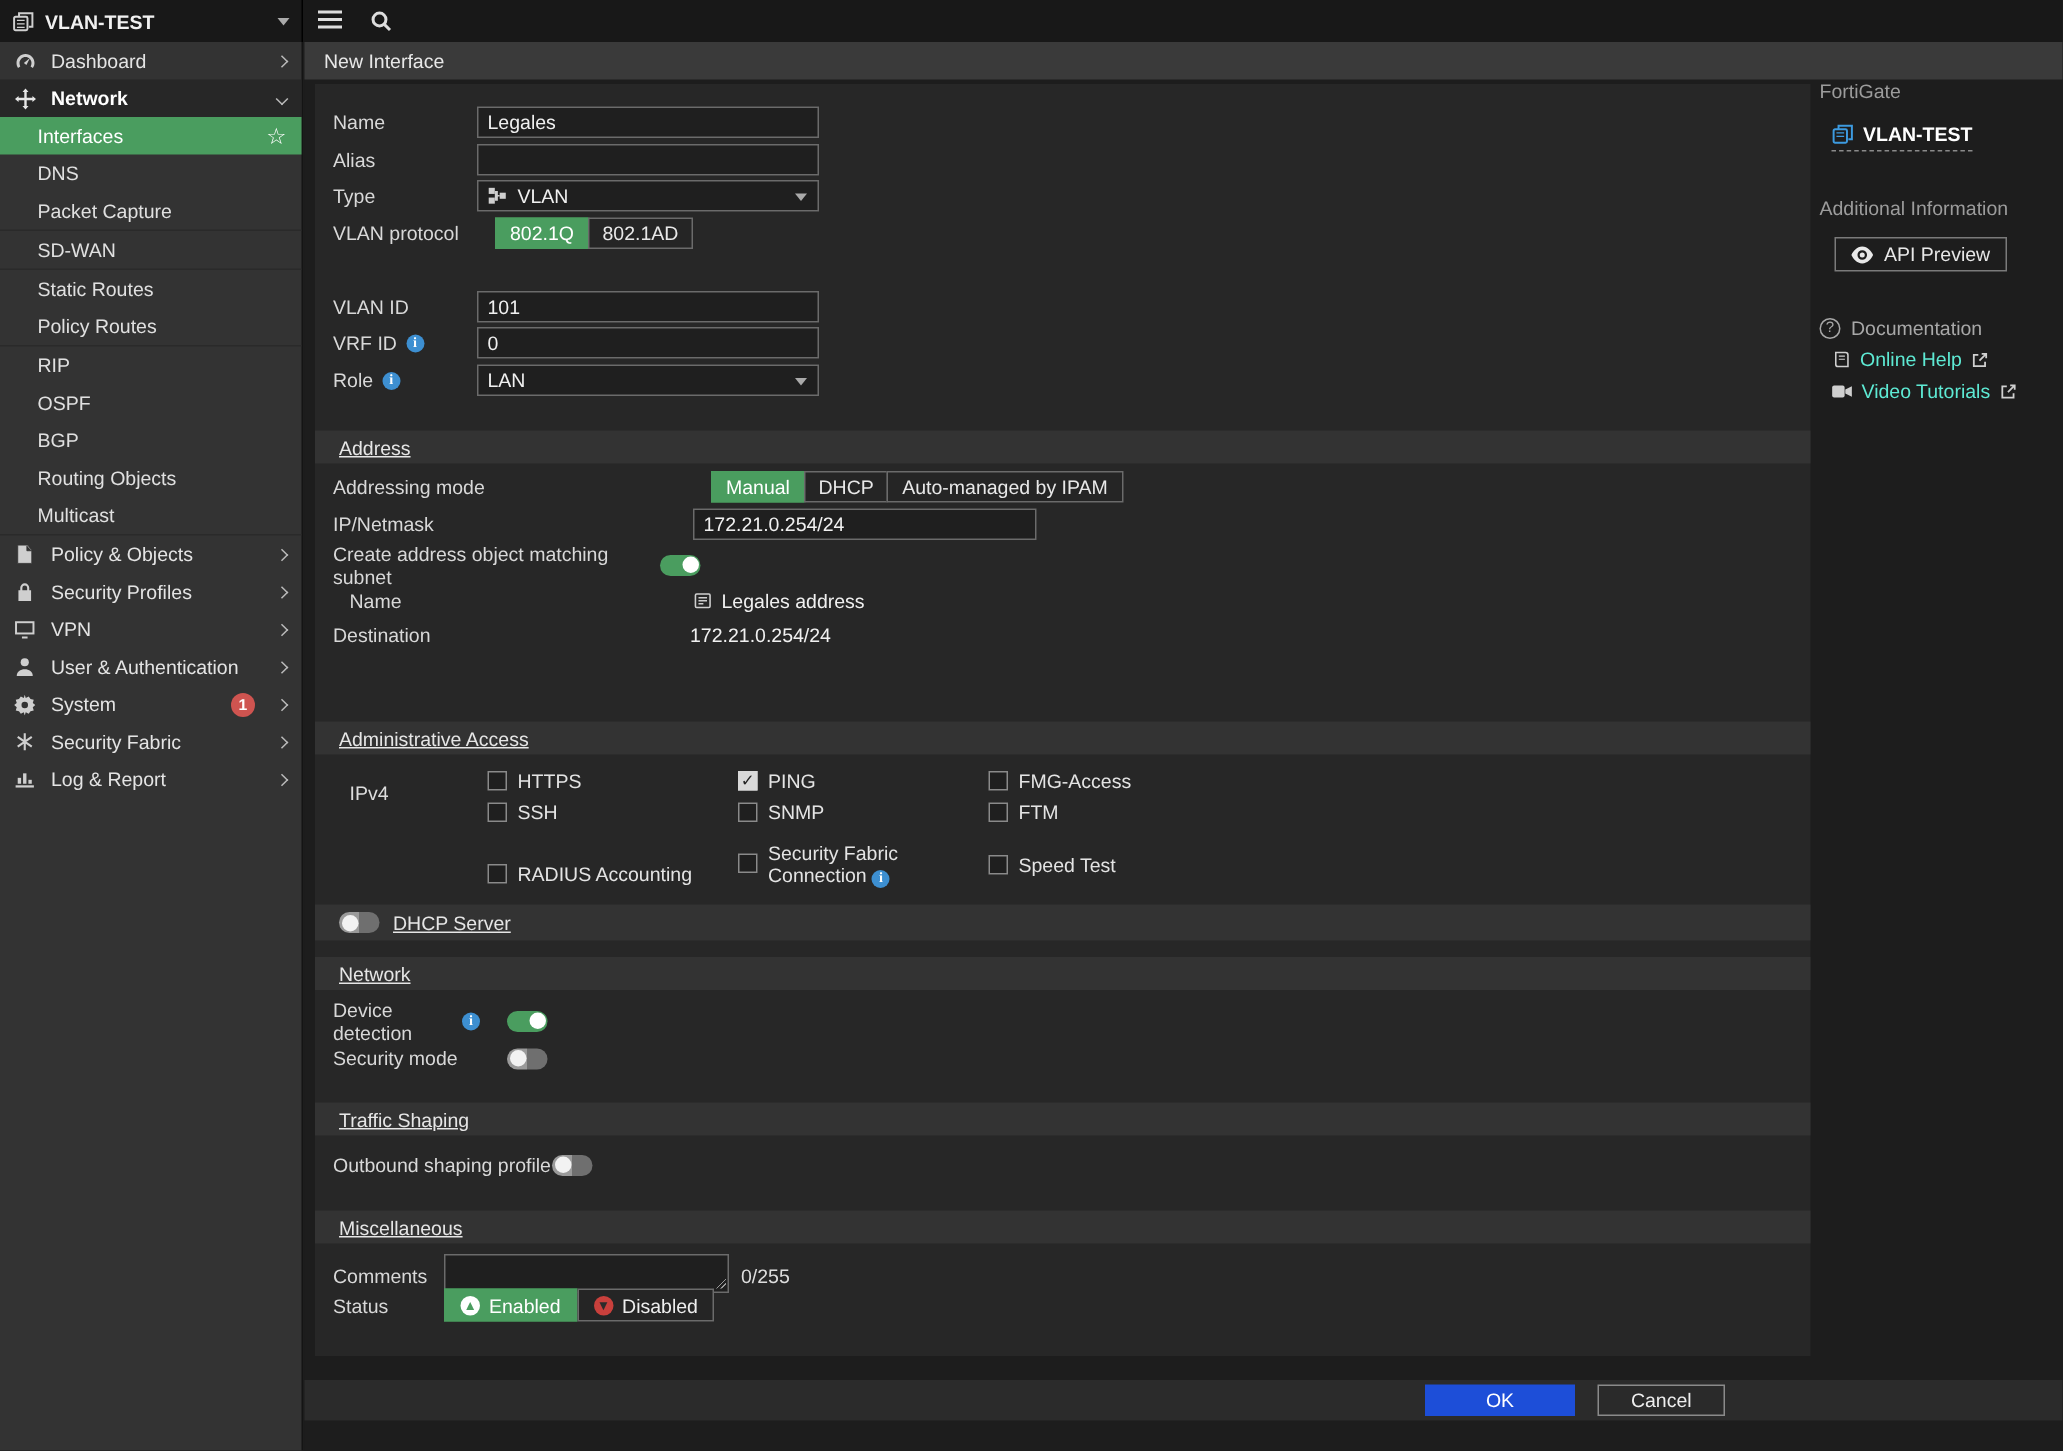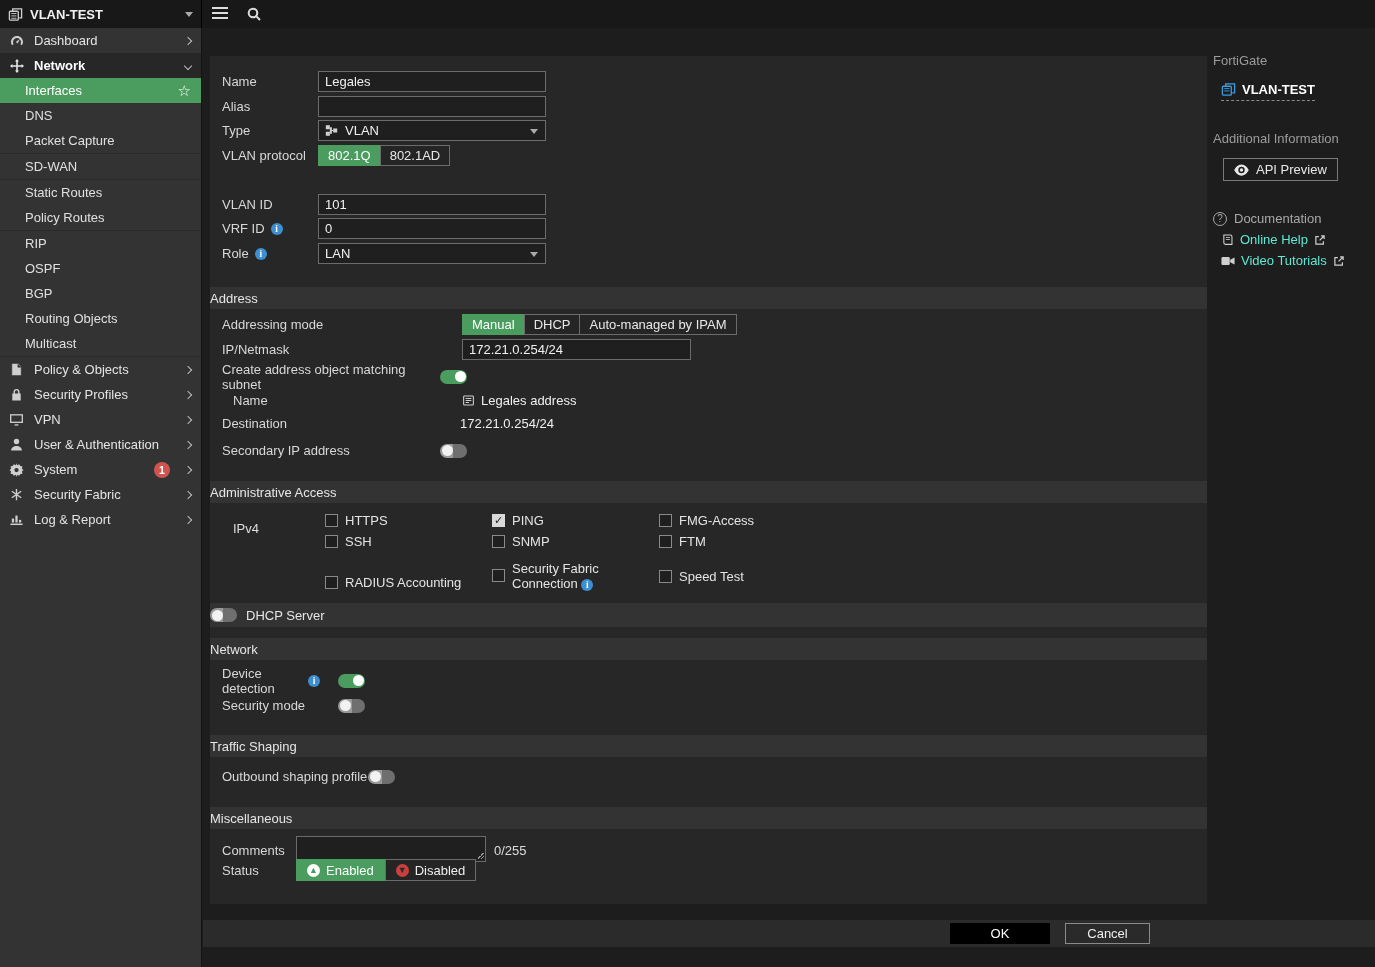--- a/index.html
+++ b/index.html
@@ -47,25 +47,25 @@
                padding:0 6px; font:inherit; }
   .sel { display:flex; align-items:center; gap:7px; cursor:pointer; position:relative; }
   .sel .caret { position:absolute; right:7px; top:8px; }
   .info { width:12px; height:12px; border-radius:50%; background:#3d8fd1; color:#fff; font-size:9.5px;
           font-weight:bold; display:inline-flex; align-items:center; justify-content:center;
           font-family:"Liberation Serif",serif; flex:none; }
 
   .seg { display:flex; }
   .seg .seg-btn { height:21px; padding:0 9px; display:flex; align-items:center; gap:5px; background:#252525;
                   border:1px solid #6b6b6b; color:#e8e8e8; cursor:pointer; margin-left:-1px; }
-  .seg .seg-btn:first-child { margin-left:0; }
+  .seg .seg-btn:first-child { margin-left:12px; }
   .seg .seg-btn.on { background:#4a9d5f; border-color:#4a9d5f; color:#fff; }
 
   .section-bar { position:absolute; left:0; width:997px; height:22px; background:#333;
-                 display:flex; align-items:center; padding-left:0; color:#e6e6e6; }
+                 display:flex; align-items:center; padding-left:16px; color:#e6e6e6;text-decoration:underline; }
 
   .toggle { width:27px; height:14px; border-radius:8px; position:relative; cursor:pointer; flex:none; }
   .toggle.on  { background:#4a9d5f; }
   .toggle.off { background:#8a8a8a; }
   .toggle .knob { position:absolute; top:1.5px; width:11px; height:11px; border-radius:50%; background:#fff; }
   .toggle.on  .knob { right:1.5px; }
   .toggle.off .knob { left:1.5px; background:#f2f2f2; }
   .toggle.off { background:linear-gradient(90deg,#9a9a9a 0 50%, #6f6f6f 50% 100%); }
 
   .cb-item { display:flex; align-items:flex-start; gap:7px; color:#e4e4e4; }
@@ -105,21 +105,21 @@
   .doc-head { margin-top:30px; display:flex; align-items:center; gap:7px; color:#a8a8a8; }
   .qcirc { width:14px; height:14px; border:1.4px solid #a8a8a8; border-radius:50%; font-size:10px; display:flex;
            align-items:center; justify-content:center; color:#a8a8a8; flex:none; }
   .doc-link { display:flex; align-items:center; gap:6px; margin:6px 0 0 8px; color:#45a370; cursor:pointer; }
   .doc-link .lft { color:#cfcfcf; }
   .doc-link .ext { color:#d0d0d0; }
   .doc-link .txt { color:#5eead4; }
 
   
   .footer { position:absolute; left:0; right:0; top:892px; height:27px; background:#2b2b2b; }
-  .btn-ok { position:absolute; left:747px; top:3px; width:100px; height:21px; background:#000000; border:none;
+  .btn-ok { position:absolute; left:747px; top:3px; width:100px; height:21px; background:#1d4ed8; border:none;
             color:#fff; font:inherit; cursor:pointer; }
   .btn-cancel { position:absolute; left:862px; top:3px; width:85px; height:21px; background:#2a2a2a;
                 border:1px solid #8a8a8a; color:#eee; font:inherit; cursor:pointer; }
 
   svg { display:block; }
 </style>
 </head>
 <body>
 
 <div class="topbar">
@@ -274,20 +274,23 @@
           <rect x="6.8" y="3.8" width="2.4" height="7.4"></rect>
           <rect x="10.6" y="8.4" width="2.4" height="2.8"></rect>
         </svg>
     </span>
     <span>Log &amp; Report</span>
     <span class="chev right"></span>
   </div>
 </div>
 
 <div class="main">
+  <div class="breadcrumb">
+    <span>New Interface</span>
+  </div>
 
   <div class="panel">
 
     <div class="frow" style="top:15px">
       <span class="flabel">Name</span>
       <input class="inp" value="Legales" style="">
     </div>
     <div class="frow" style="top:40px">
       <span class="flabel">Alias</span>
       <input class="inp" value="" style="">
@@ -374,26 +377,20 @@
             <rect x="2" y="2.5" width="12" height="11" rx="1"></rect>
             <path d="M4.5 5.5h7M4.5 8h7M4.5 10.5h4"></path>
           </svg>
       </span>
       <span style="color:#f0f0f0">Legales address</span>
     </div>
     <div class="frow" style="top:357px">
       <span class="flabel" style="width:238px">Destination</span>
       <span style="color:#f0f0f0">172.21.0.254/24</span>
     </div>
-    <div class="frow" style="top:384px">
-      <span class="flabel" style="width:218px">Secondary IP address</span>
-      <span class="toggle off">
-          <span class="knob"></span>
-        </span>
-    </div>
 
     <div class="section-bar" style="top:425px">
       <span>Administrative Access</span>
     </div>
     <div class="frow" style="top:462px; left:11px">
       <span>IPv4</span>
     </div>
 
     <div style="position:absolute; left:115px; top:457px; width:160px; display:flex; flex-direction:column; gap:6px">
       <div class="cb-item">

